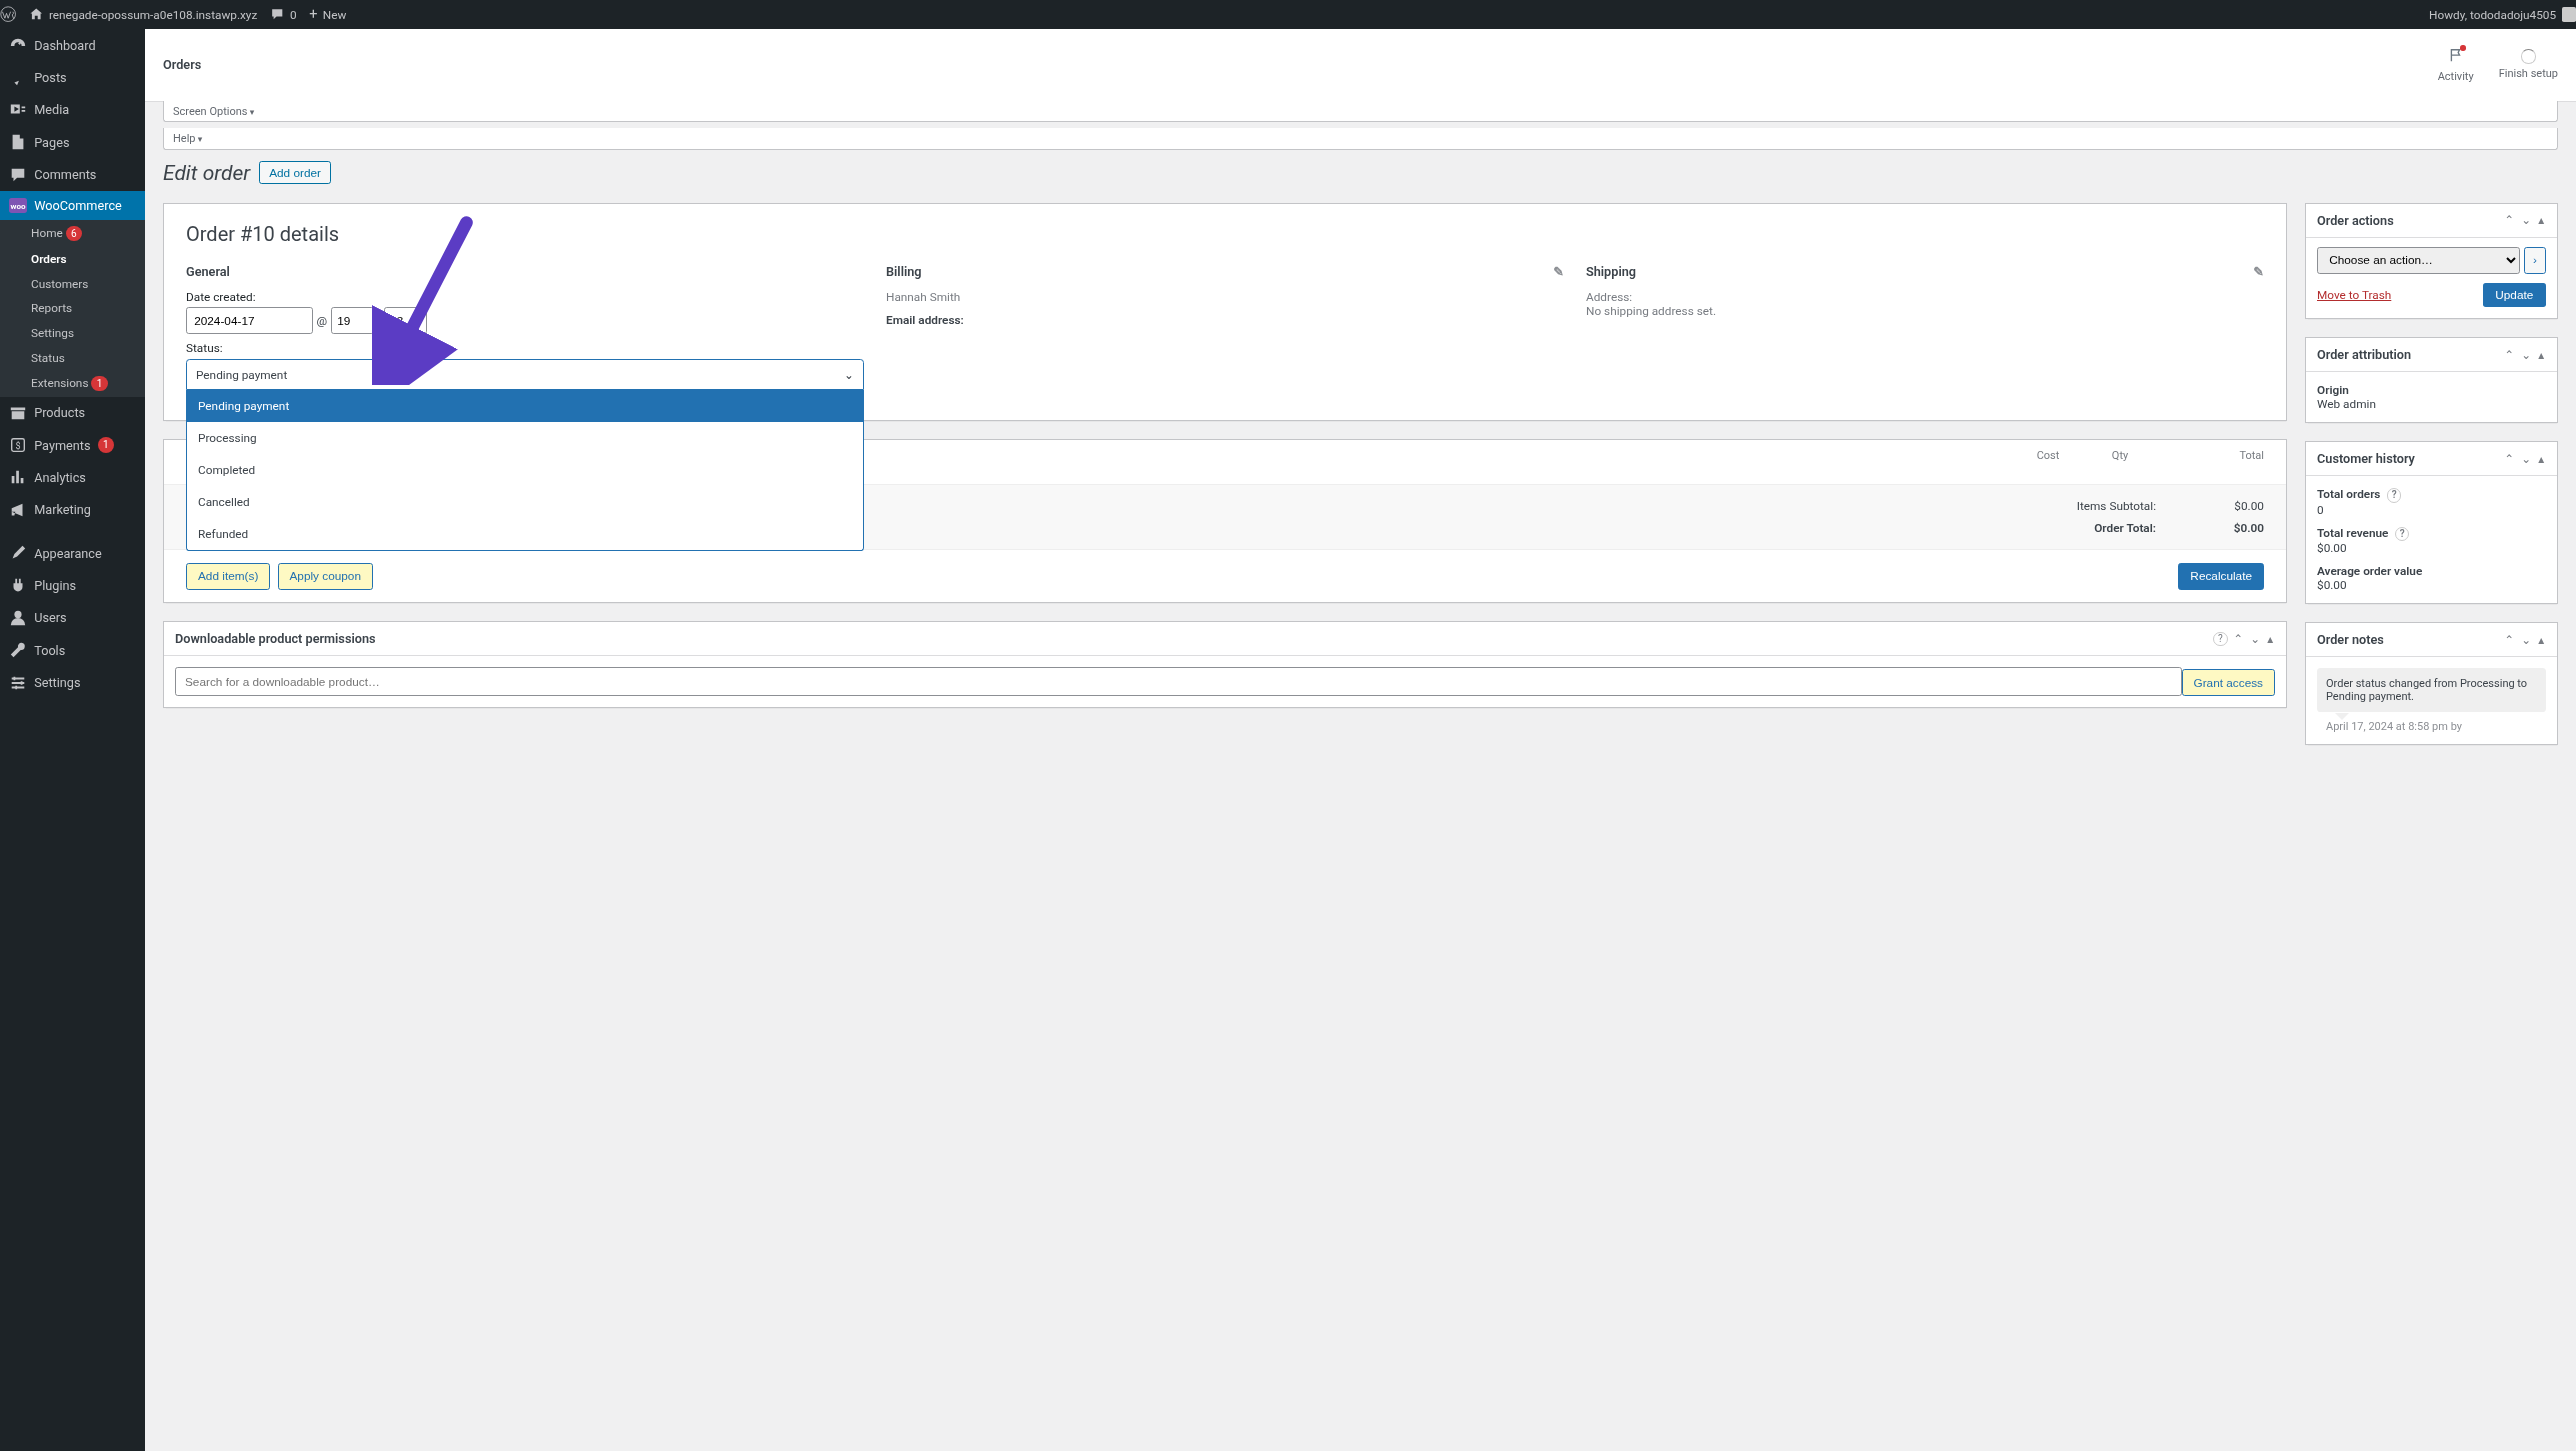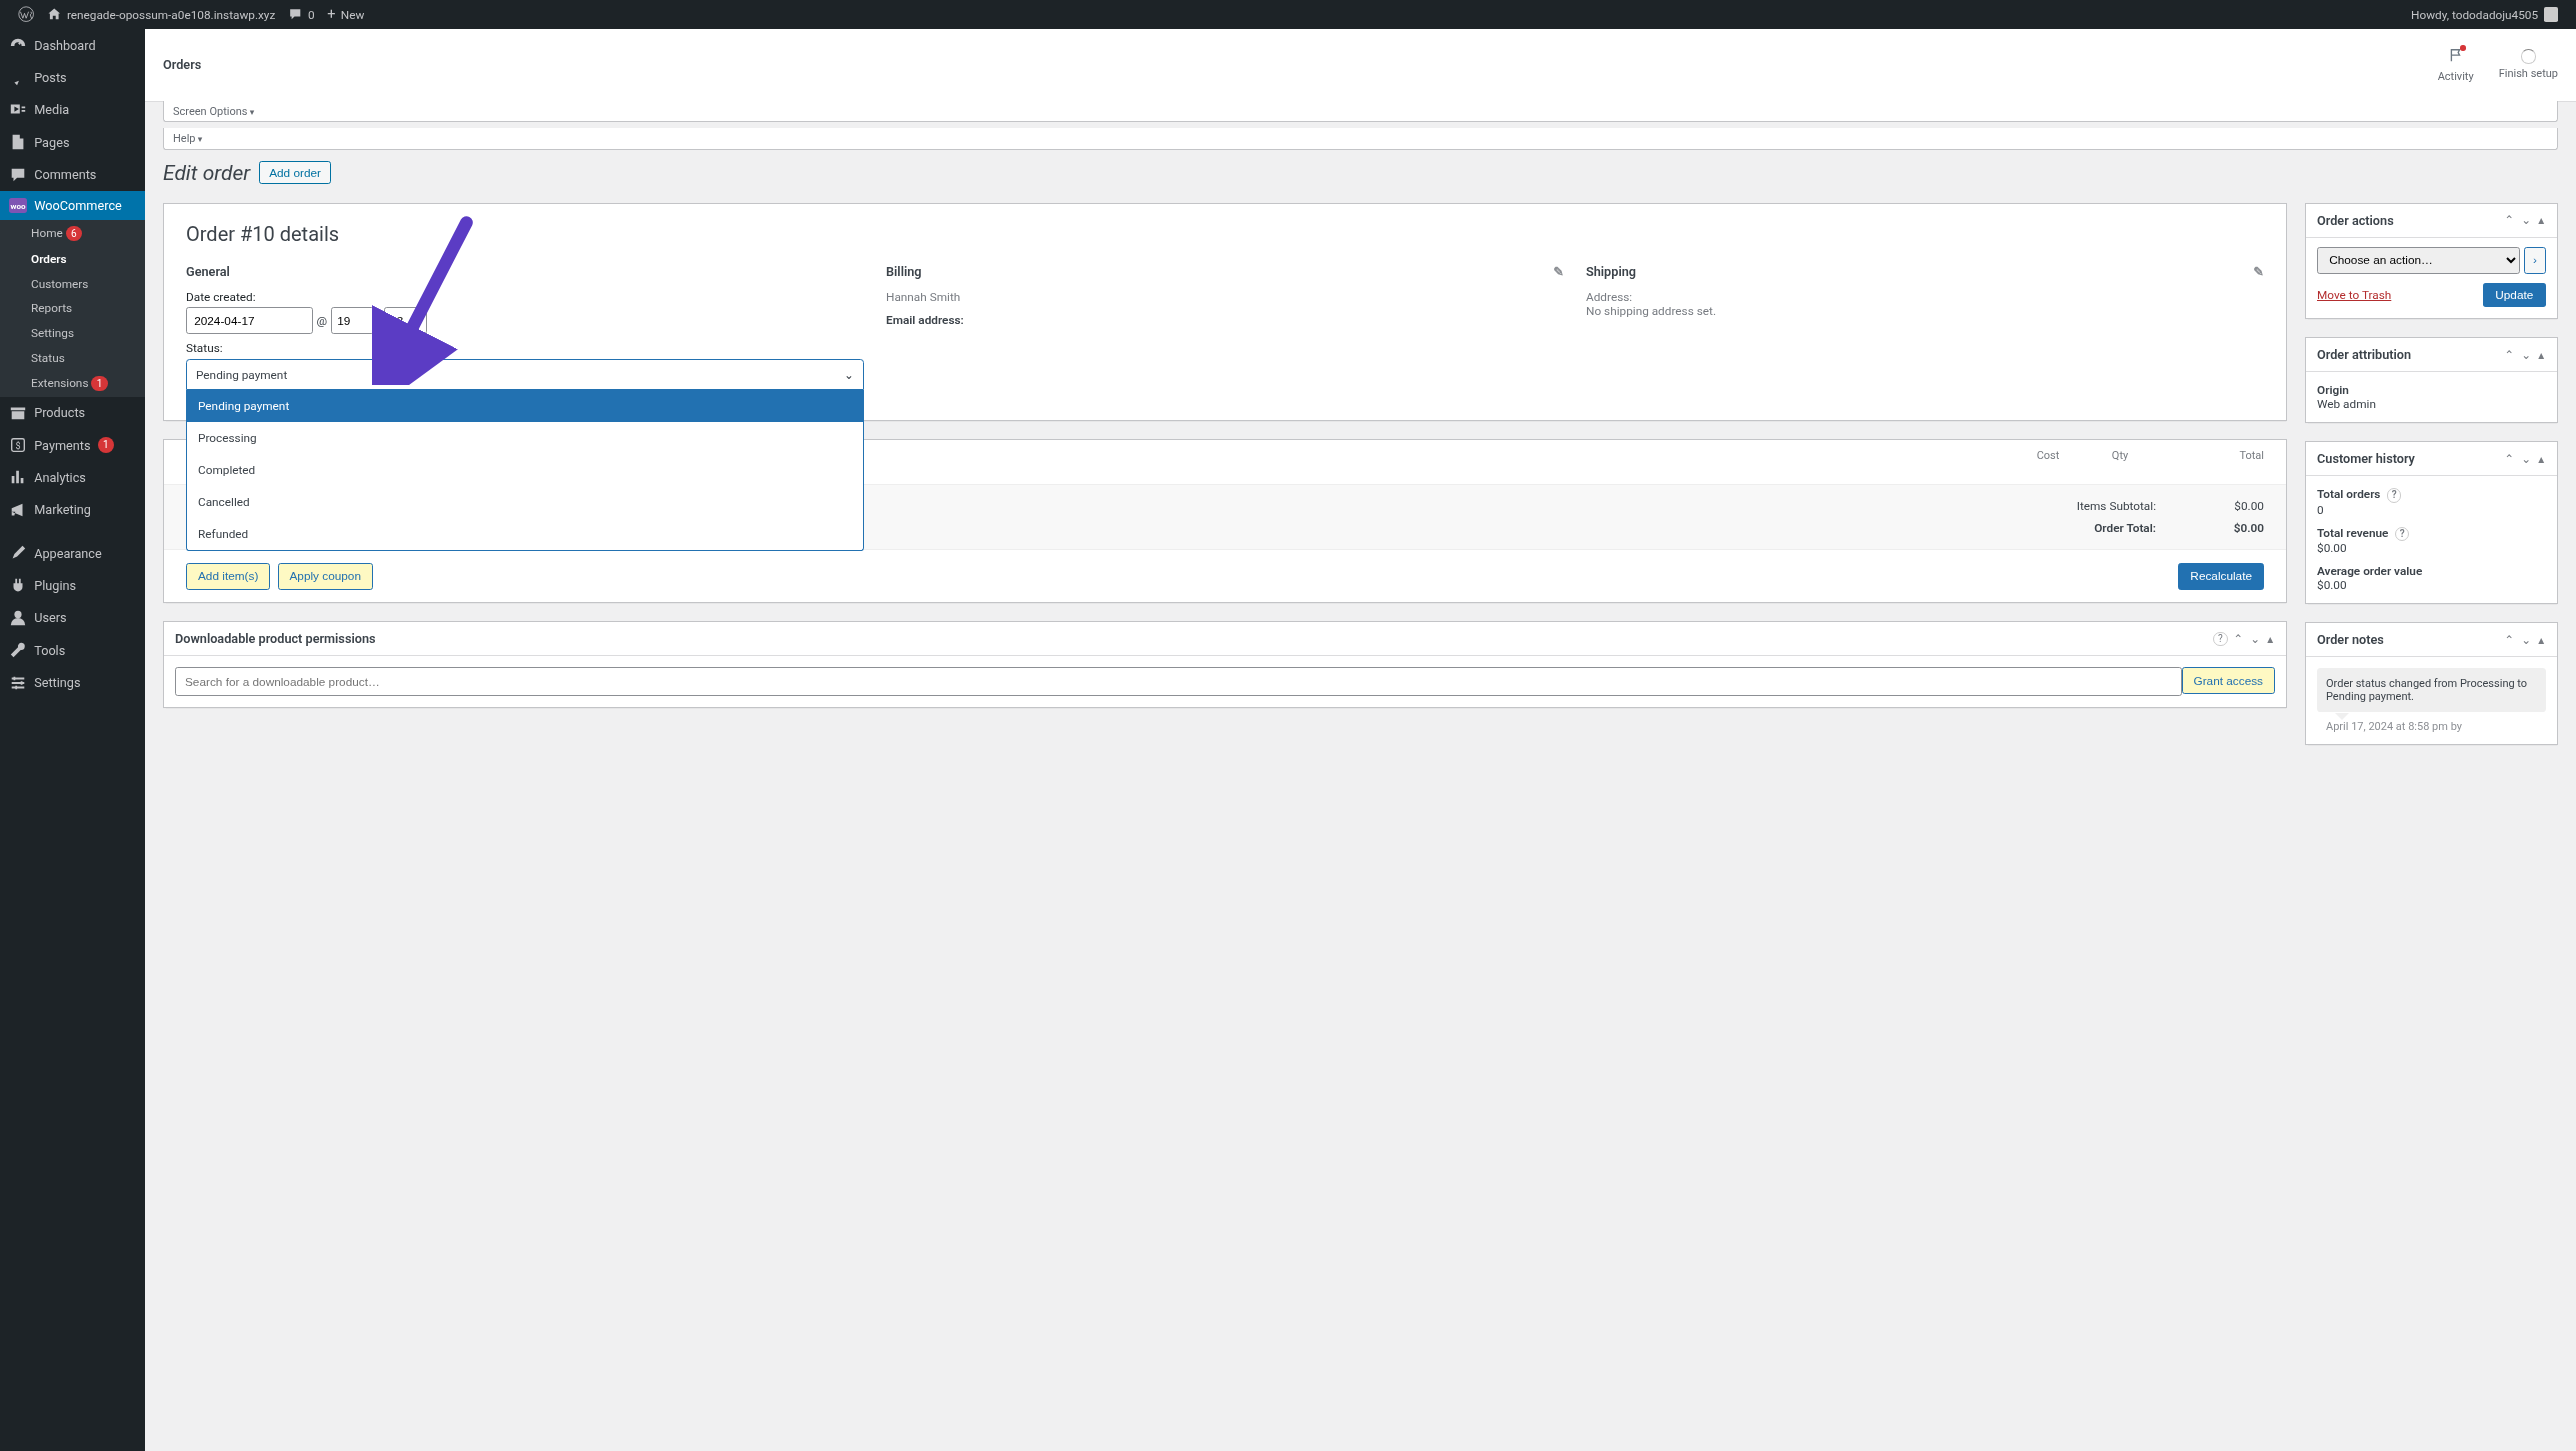--- a/index.html
+++ b/index.html
@@ -1,19 +1,19 @@
 <!DOCTYPE html>
 <html style="font-size:14.5px"><head>
   <meta charset="utf-8">
   <style>
     * { box-sizing: border-box; margin: 0; padding: 0; }
     body { font-family: -apple-system, BlinkMacSystemFont, "Segoe UI", Roboto, sans-serif; font-size: 11.8px; color: #3c434a; background: #f0f0f1; }
     
     
-    .admin-bar { background: #1d2327; color: #c3c4c7; height: 29px; display: flex; align-items: center; padding: 0 18px; justify-content: space-between; font-size: 11.8px; }
+    .admin-bar { background: #1d2327; color: #c3c4c7; height: 29px; display: flex; align-items: center; padding: 0 0; justify-content: space-between; font-size: 11.8px; }
     .admin-bar-left, .admin-bar-right { display: flex; align-items: center; gap: 12.7px; }
     .admin-bar-item { display: flex; align-items: center; gap: 5.4px; color: #c3c4c7; cursor: pointer; }
     .avatar-sq { width: 14.5px; height: 14.5px; background: #ccc; border-radius: 1.8px; display: inline-block; }
 
     
     .layout { display: flex; min-height: calc(100vh - 29px); }
     .sidebar { width: 145px; background: #1d2327; color: #c3c4c7; padding-top: 0; font-size: 12.7px; flex-shrink: 0; }
     .menu-item { display: flex; align-items: center; padding: 7.2px 7.2px 7.2px 9px; gap: 7.2px; cursor: pointer; color: #c3c4c7; position: relative; }
     .menu-item.active { background: #0073aa; color: #fff; }
     .menu-item.active::after { content: ''; position: absolute; right: -7.2px; top: 50%; transform: translateY(-50%); border: 7.2px solid transparent; border-right-color: #f0f0f1; }
@@ -86,21 +86,21 @@
     .trash-update { display: flex; justify-content: space-between; align-items: center; margin-top: 9px; }
     .trash-link { color: #b32d2e; text-decoration: underline; cursor: pointer; font-size: 11.8px; }
     .update-btn { background: #2271b1; color: #fff; border: none; padding: 5.4px 12.7px; border-radius: 2.7px; cursor: pointer; font-size: 11.8px; }
 
     .help-q { display: inline-block; width: 14.5px; height: 14.5px; border: 0.9px solid #ccc; border-radius: 50%; text-align: center; line-height: 12.7px; font-size: 10px; color: #787c82; margin-left: 3.6px; cursor: help; }
 
     .order-note { background: #efefef; border-radius: 3.6px; padding: 9px; font-size: 11px; margin-bottom: 7.2px; position: relative; }
     .order-note::after { content: ''; position: absolute; bottom: -7.2px; left: 18px; border: 7.2px solid transparent; border-top-color: #efefef; border-bottom: none; }
     .note-meta { color: #8c8f94; font-size: 11px; padding-left: 9px; }
 
-    .dl-section { display: flex; align-items: flex-start; flex-wrap: wrap; }
+    .dl-section { display: flex; align-items: flex-end; flex-wrap: wrap; }
     .search-dl { flex: 1; min-width: 271px; border: 0.9px solid #8c8f94; border-radius: 2.7px; padding: 5.4px 9px; font-size: 11.8px; height: 29px; }
 
     .arrow-overlay { position: absolute; pointer-events: none; z-index: 200; }
 
     .row-inline { display: flex; align-items: center; gap: 3.6px; }
     .gray-text { color: #787c82; }
     .mt8 { margin-top: 7.2px; }
     .section-label { font-size: 11.8px; font-weight: 600; margin-top: 9px; }
     .kv-val { font-size: 11.8px; }
     .postbox-inside.side-actions { padding: 9px 11px 11px; }

